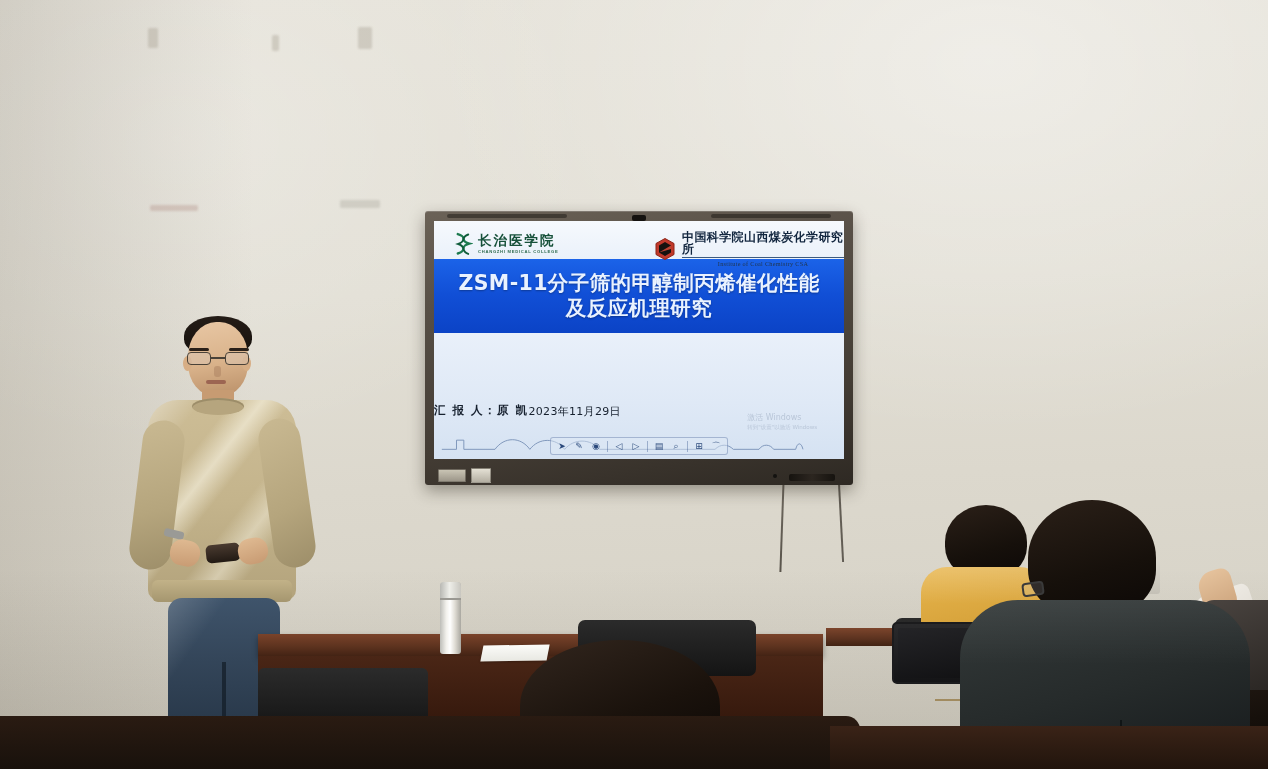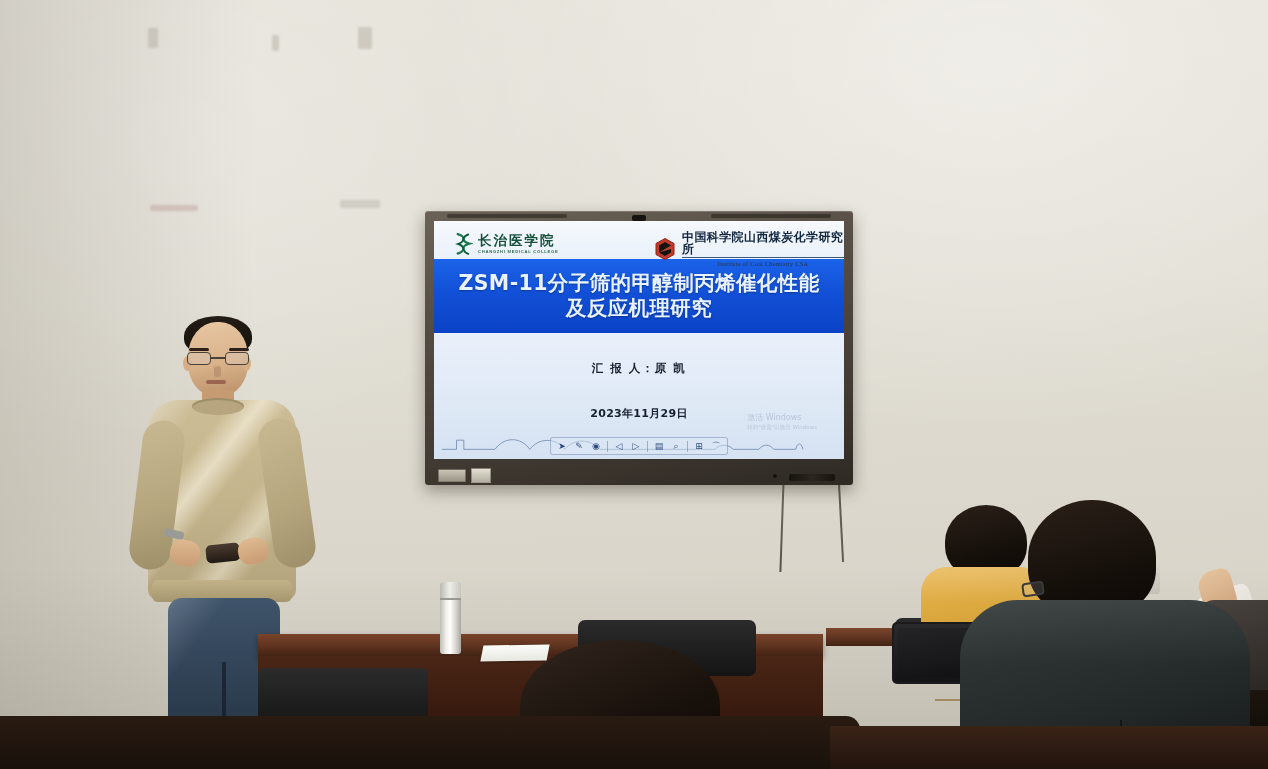--- a/index.html
+++ b/index.html
@@ -115,29 +115,29 @@
   .title-band .line{
     color:#e9f2ff;font-size:20.5px;font-weight:700;letter-spacing:0.4px;
     font-family:"DejaVu Sans","Liberation Sans",sans-serif;
     text-shadow:0 1px 2px rgba(0,0,0,0.30);
     white-space:nowrap;line-height:1.22;
   }
 
   .slide-body{
     flex:1;position:relative;
     background:linear-gradient(180deg,#e9f0fa 0%,#dfe9f6 55%,#d5e2f2 100%);
-    display:flex;flex-direction:column;align-items:center;
+    display:flex;flex-direction:row;align-items:center;
   }
   .presenter-line{
     margin-top:28px;font-size:11.5px;color:#16202e;letter-spacing:1.5px;
     font-family:"DejaVu Sans","Liberation Sans",sans-serif;font-weight:600;
   }
   .date-line{
     margin-top:30px;font-size:11px;color:#16202e;letter-spacing:0.3px;
-    font-family:"DejaVu Sans","Liberation Sans",sans-serif;font-weight:700;
+    font-family:"DejaVu Sans","Liberation Sans",sans-serif;font-weight:400;
   }
   .watermark{
     position:absolute;right:27px;bottom:28px;text-align:left;color:#b9c6d8;
     line-height:1.35;user-select:none;
   }
   .watermark .w1{font-size:8px;font-family:"DejaVu Sans","Liberation Sans",sans-serif;}
   .watermark .w2{font-size:5.5px;font-family:"DejaVu Sans","Liberation Sans",sans-serif;}
 
   
   .ppt-toolbar{

